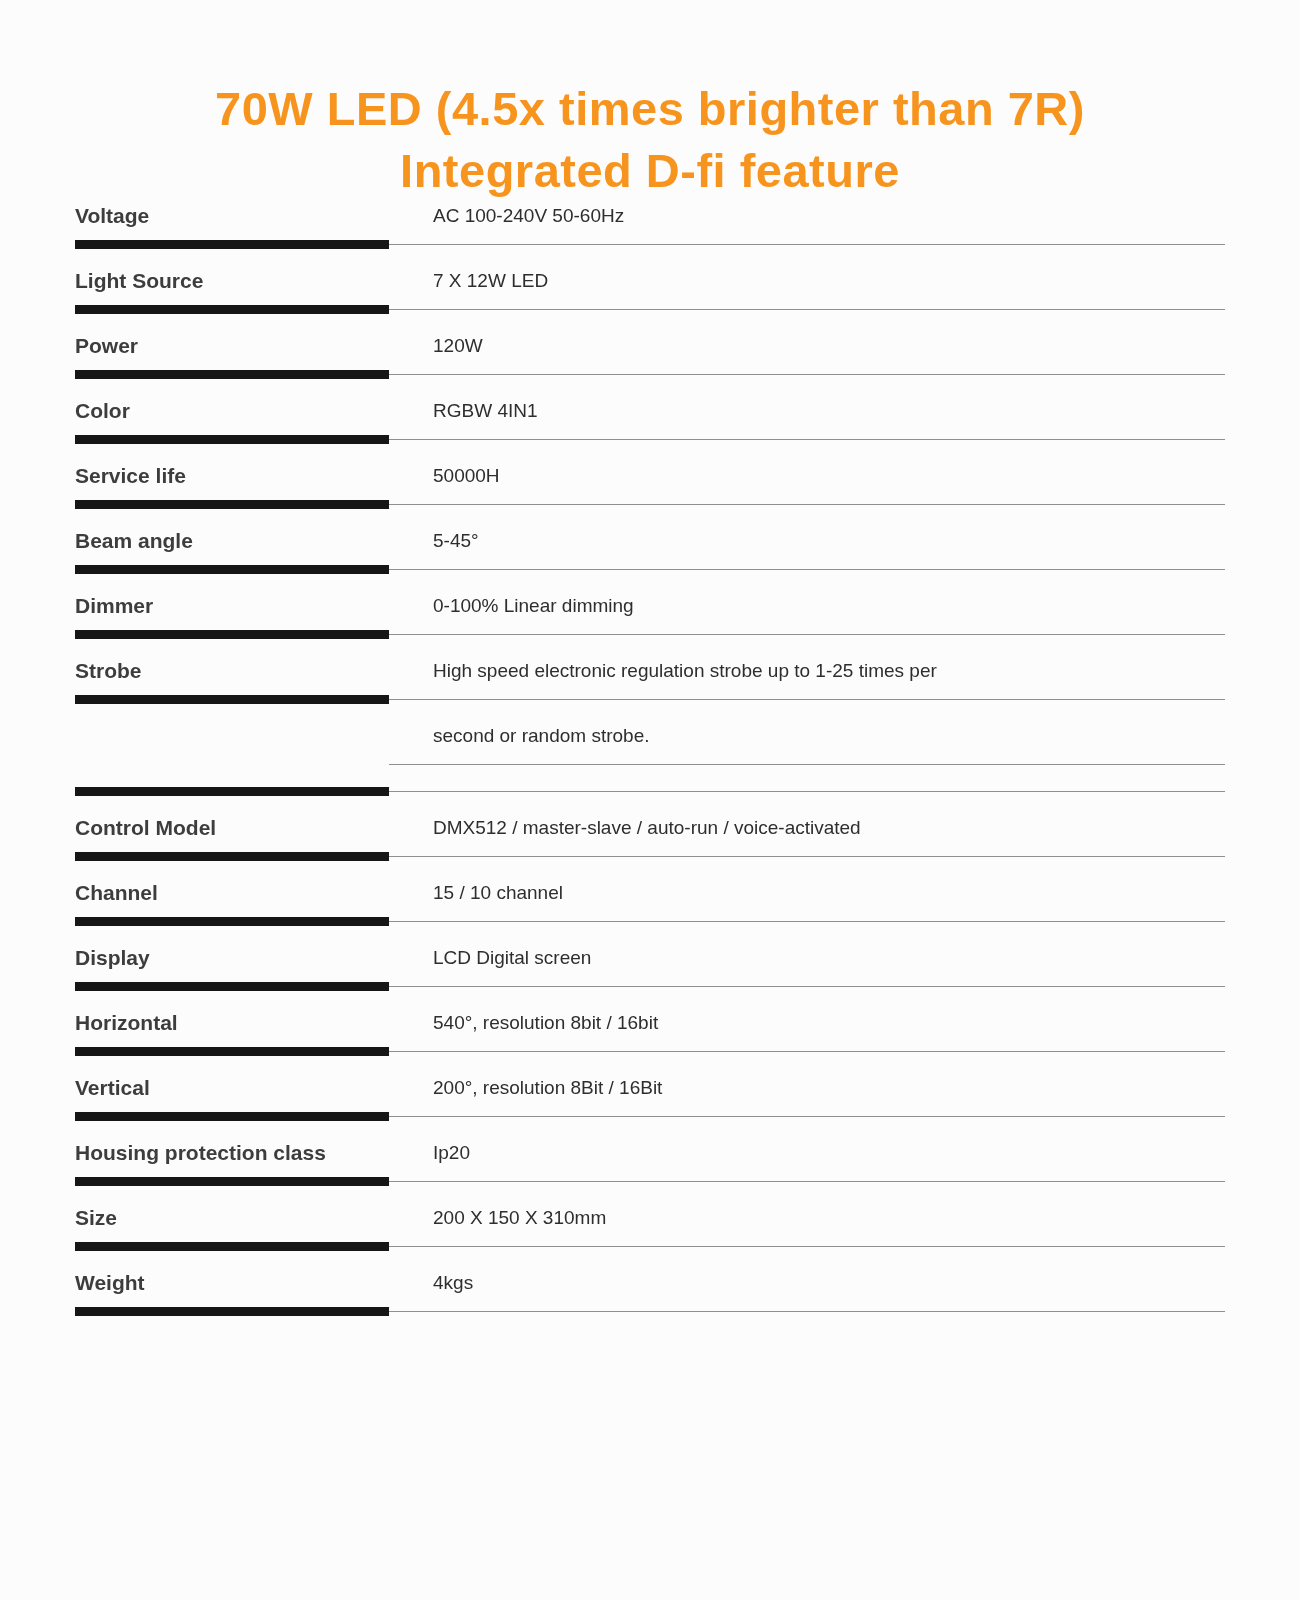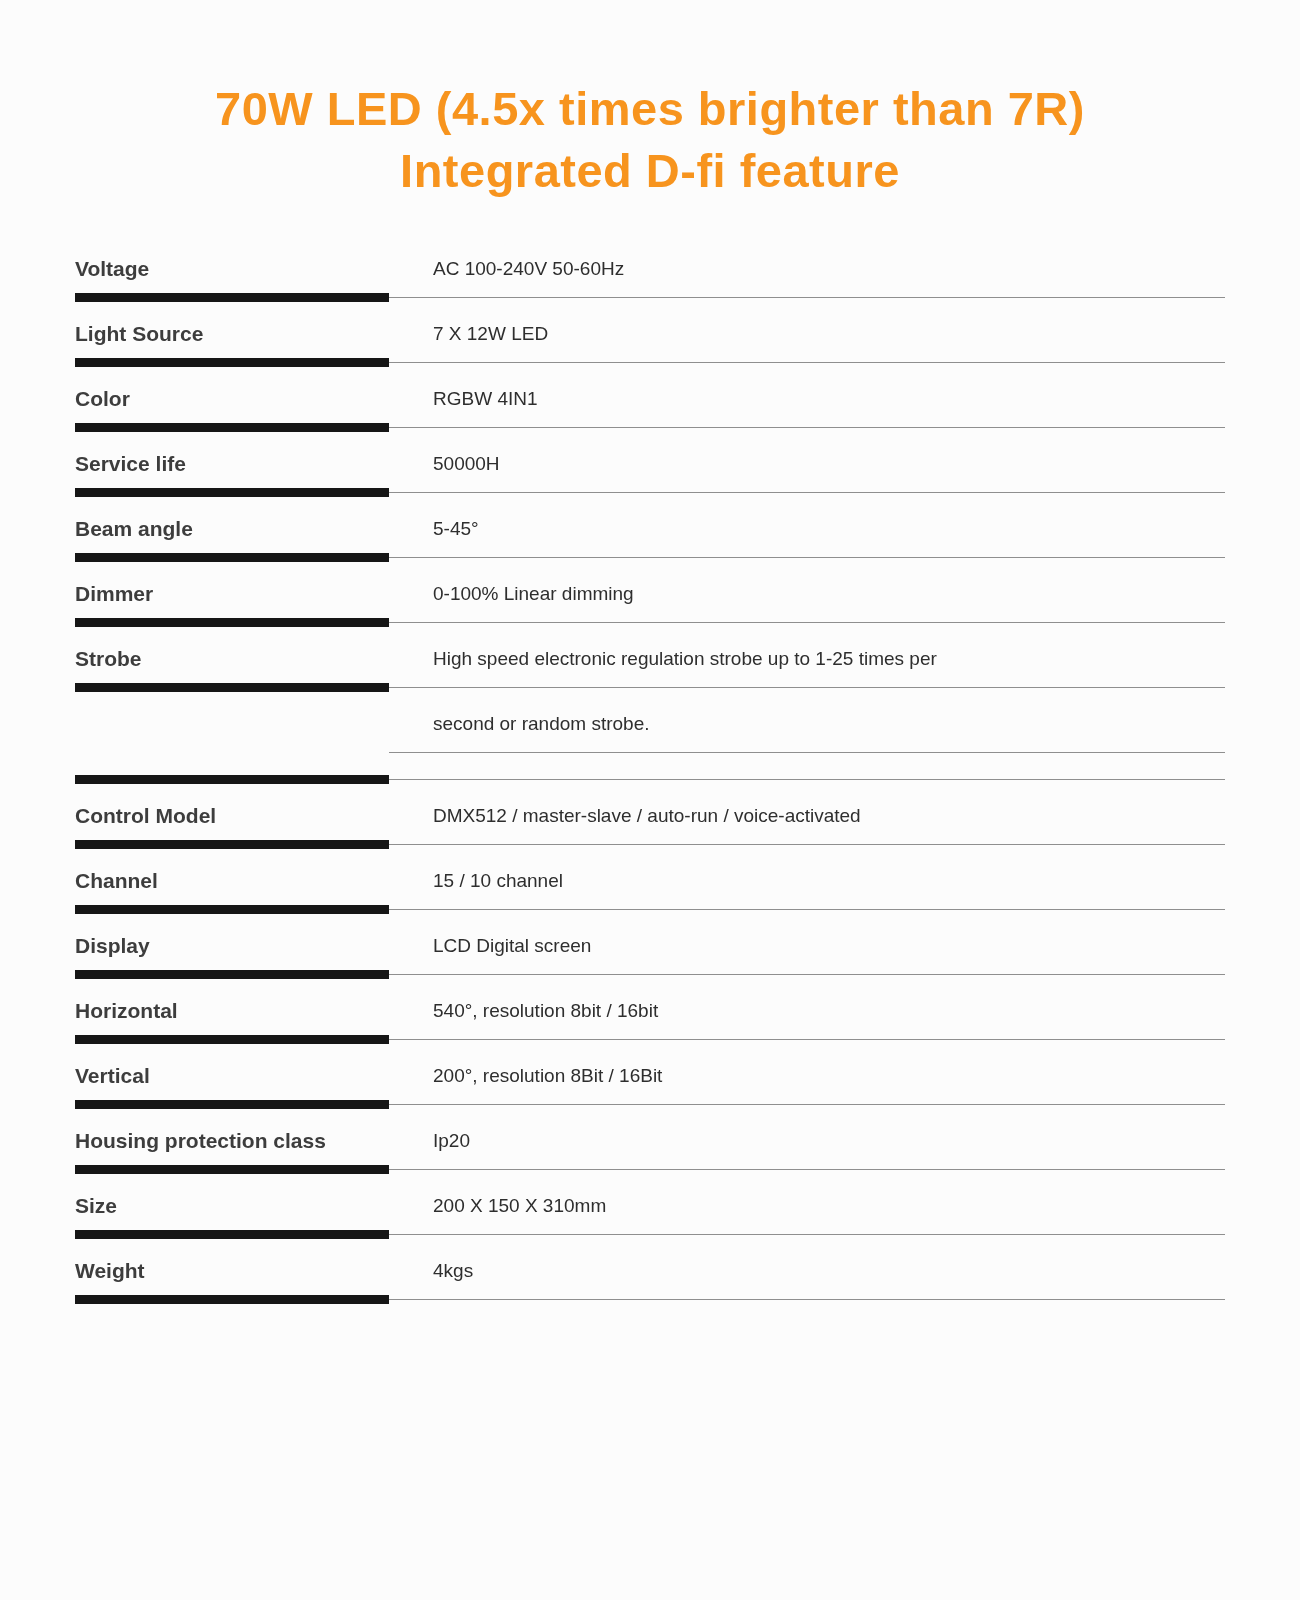--- a/index.html
+++ b/index.html
@@ -15,21 +15,21 @@
     padding: 78px 75px 0 75px;
   }
   .title {
     text-align: center;
     color: #f7941e;
     font-size: 47px;
     font-weight: 700;
     line-height: 62px;
     letter-spacing: 0.5px;
   }
-  .spec-table { margin-top: 53px; }
+  .spec-table { }
   .spec-row { margin-bottom: 18px; }
   .spec-row .cells {
     display: flex;
     height: 38px;
     align-items: flex-start;
   }
   .spec-row .label {
     width: 358px;
     flex: 0 0 358px;
     font-size: 21px;
@@ -88,20 +88,32 @@
       <div class="value">7 X 12W LED</div>
     </div>
     <div class="divider">
       <div class="bar"></div>
       <div class="line-wrap">
         <div class="line"></div>
       </div>
     </div>
   </div>
 
+  <div class="spec-row">
+    <div class="cells">
+      <div class="label">Power</div>
+      <div class="value">120W</div>
+    </div>
+    <div class="divider">
+      <div class="bar"></div>
+      <div class="line-wrap">
+        <div class="line"></div>
+      </div>
+    </div>
+  </div>
 
   <div class="spec-row">
     <div class="cells">
       <div class="label">Color</div>
       <div class="value">RGBW 4IN1</div>
     </div>
     <div class="divider">
       <div class="bar"></div>
       <div class="line-wrap">
         <div class="line"></div>

